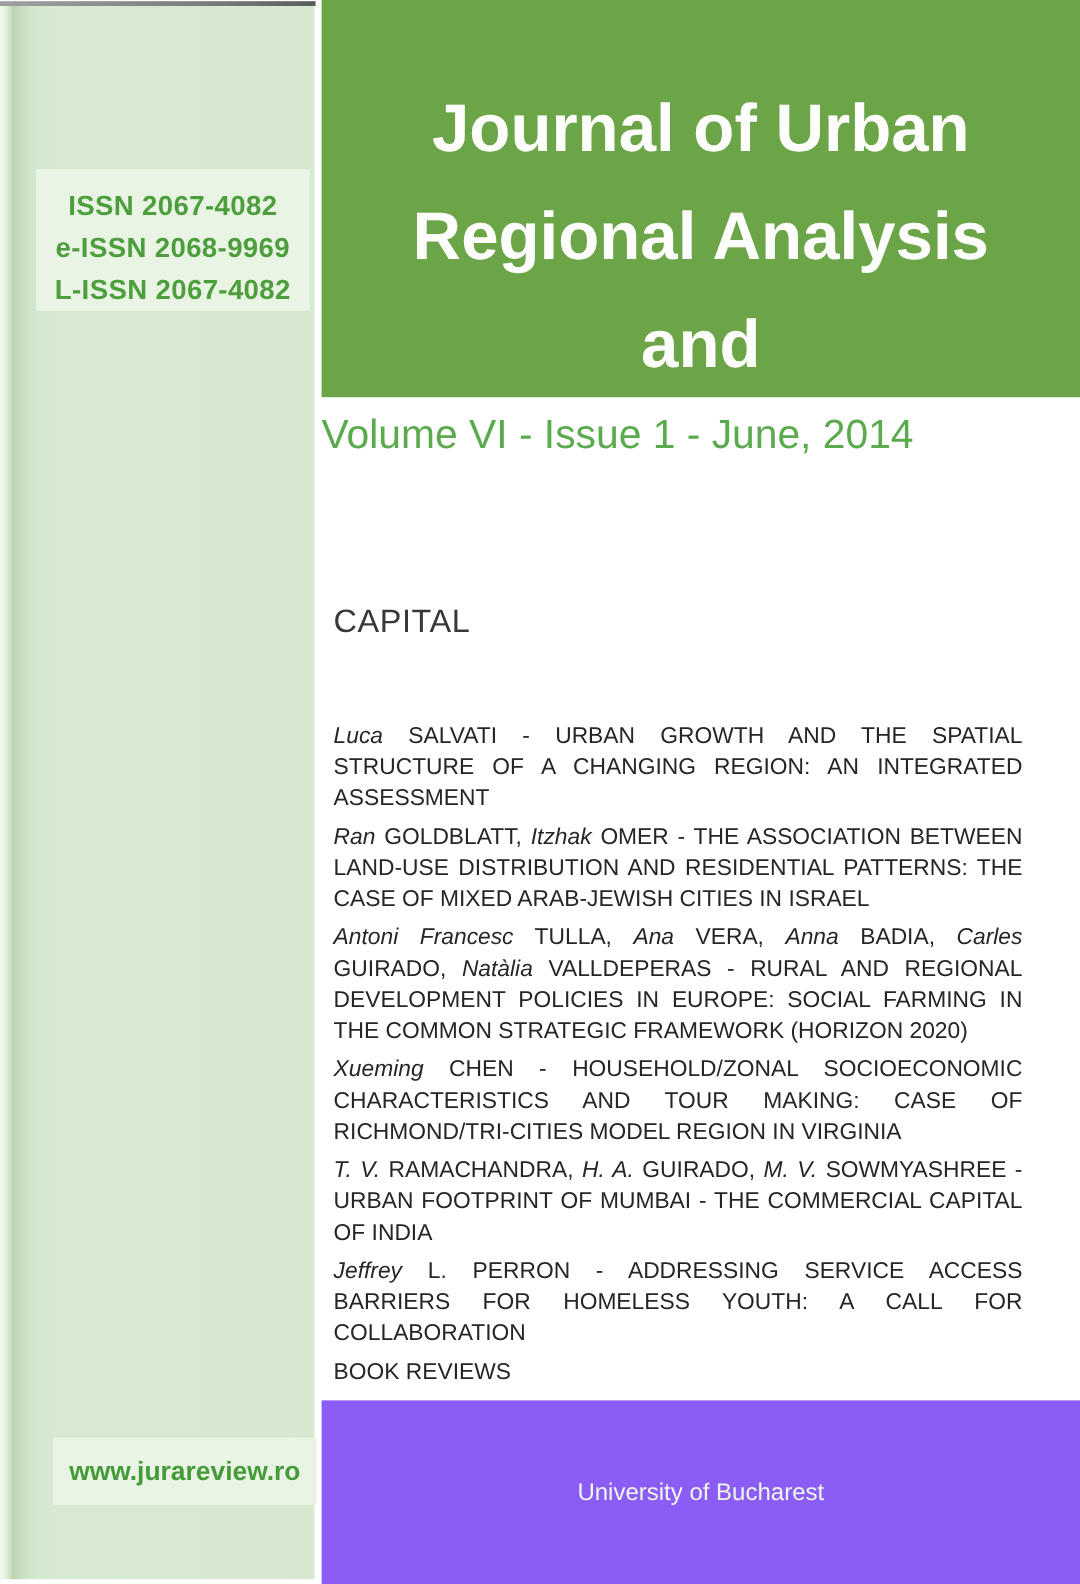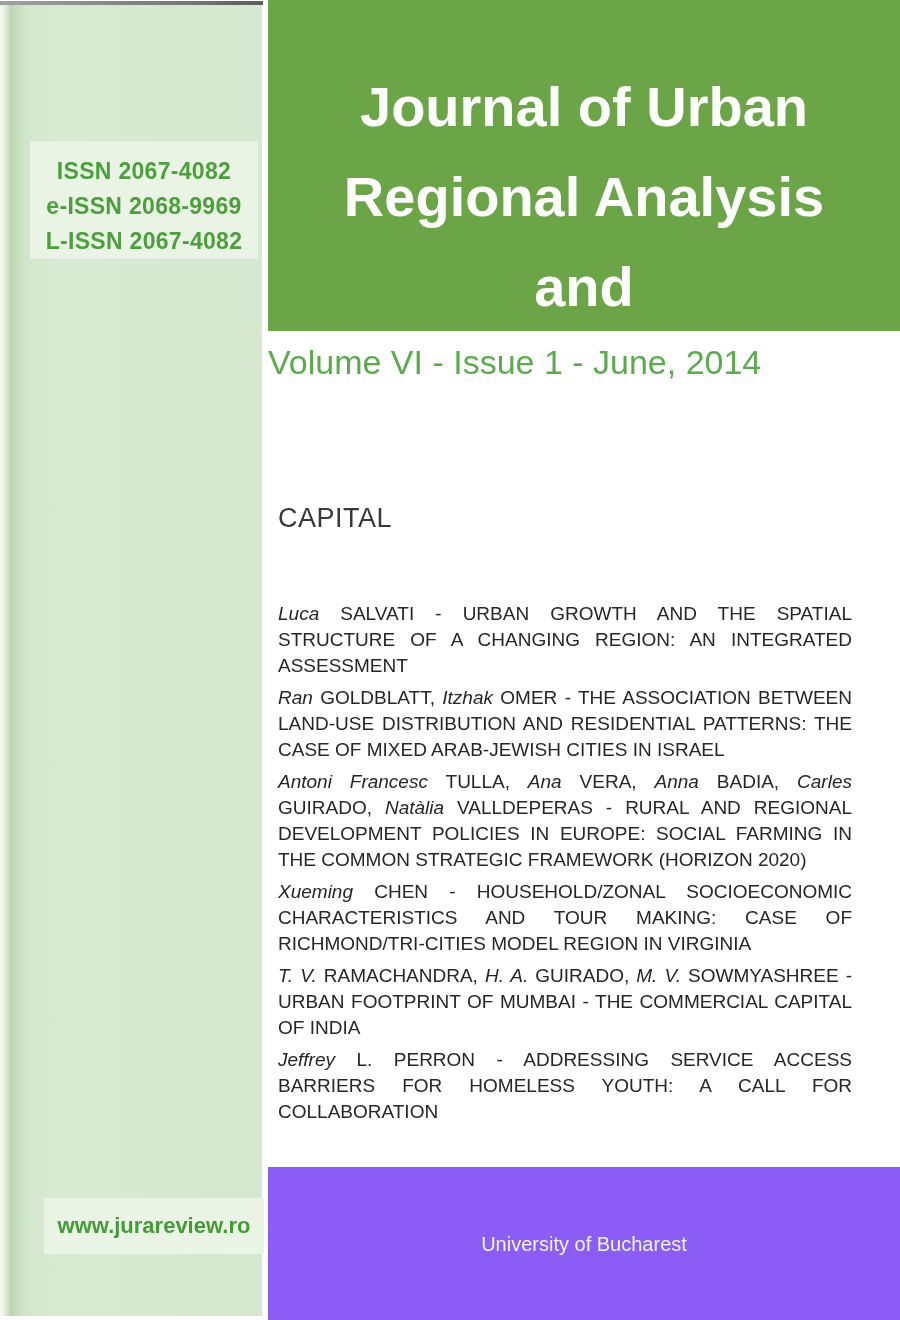--- a/index.html
+++ b/index.html
@@ -99,19 +99,20 @@
 
   <div class="contents-heading">CAPITAL</div>
 
   <div class="entries" id="entries">
       <p class="entry"><span class="it">Luca</span><span> SALVATI - URBAN GROWTH AND THE SPATIAL STRUCTURE OF A CHANGING REGION: AN INTEGRATED ASSESSMENT</span></p>
       <p class="entry"><span class="it">Ran</span><span> GOLDBLATT, </span><span class="it">Itzhak</span><span> OMER - THE ASSOCIATION BETWEEN LAND-USE DISTRIBUTION AND RESIDENTIAL PATTERNS: THE CASE OF MIXED ARAB-JEWISH CITIES IN ISRAEL</span></p>
       <p class="entry"><span class="it">Antoni Francesc</span><span> TULLA, </span><span class="it">Ana</span><span> VERA, </span><span class="it">Anna</span><span> BADIA, </span><span class="it">Carles</span><span> GUIRADO, </span><span class="it">Natàlia</span><span> VALLDEPERAS - RURAL AND REGIONAL DEVELOPMENT POLICIES IN EUROPE: SOCIAL FARMING IN THE COMMON STRATEGIC FRAMEWORK (HORIZON 2020)</span></p>
       <p class="entry"><span class="it">Xueming</span><span> CHEN - HOUSEHOLD/ZONAL SOCIOECONOMIC CHARACTERISTICS AND TOUR MAKING: CASE OF RICHMOND/TRI-CITIES MODEL REGION IN VIRGINIA</span></p>
       <p class="entry"><span class="it">T. V.</span><span> RAMACHANDRA, </span><span class="it">H. A.</span><span> GUIRADO, </span><span class="it">M. V.</span><span> SOWMYASHREE - URBAN FOOTPRINT OF MUMBAI - THE COMMERCIAL CAPITAL OF INDIA</span></p>
       <p class="entry"><span class="it">Jeffrey</span><span> L. PERRON - ADDRESSING SERVICE ACCESS BARRIERS FOR HOMELESS YOUTH: A CALL FOR COLLABORATION</span></p>
+      <p class="entry"><span>BOOK REVIEWS</span></p>
     </div>
 
   <div class="footer-bar">
     <span class="footer-text">University of Bucharest</span>
   </div>
 
 </div>
 
 </body></html>

